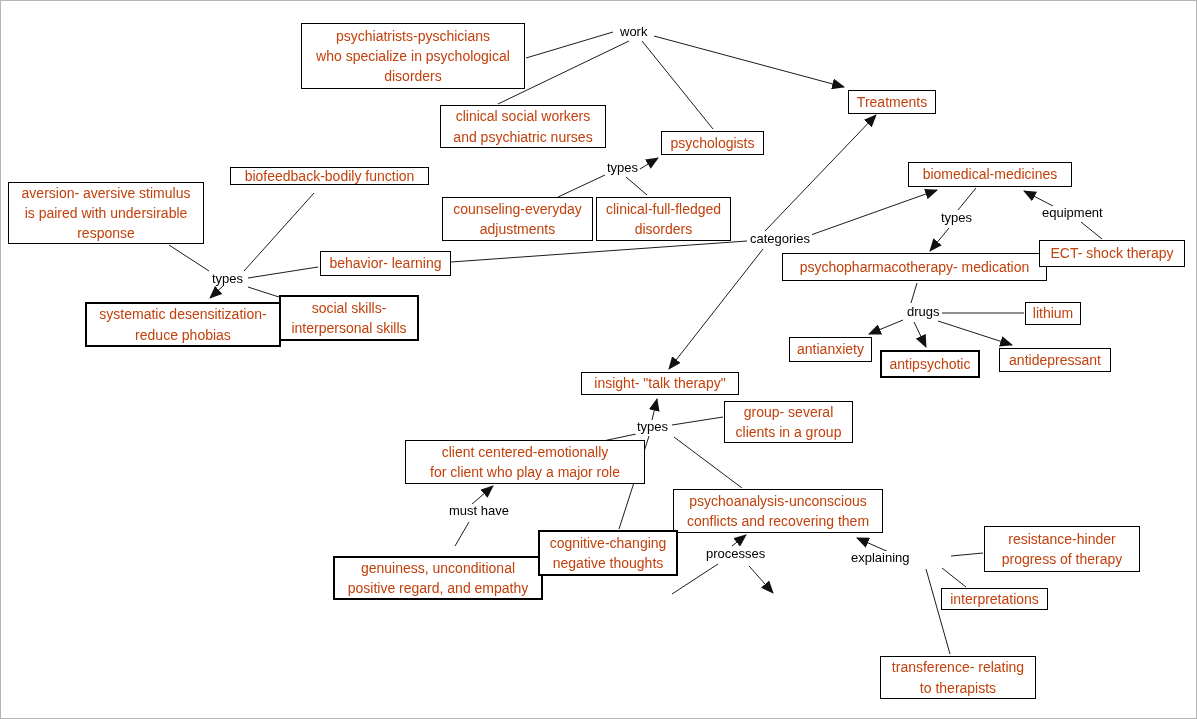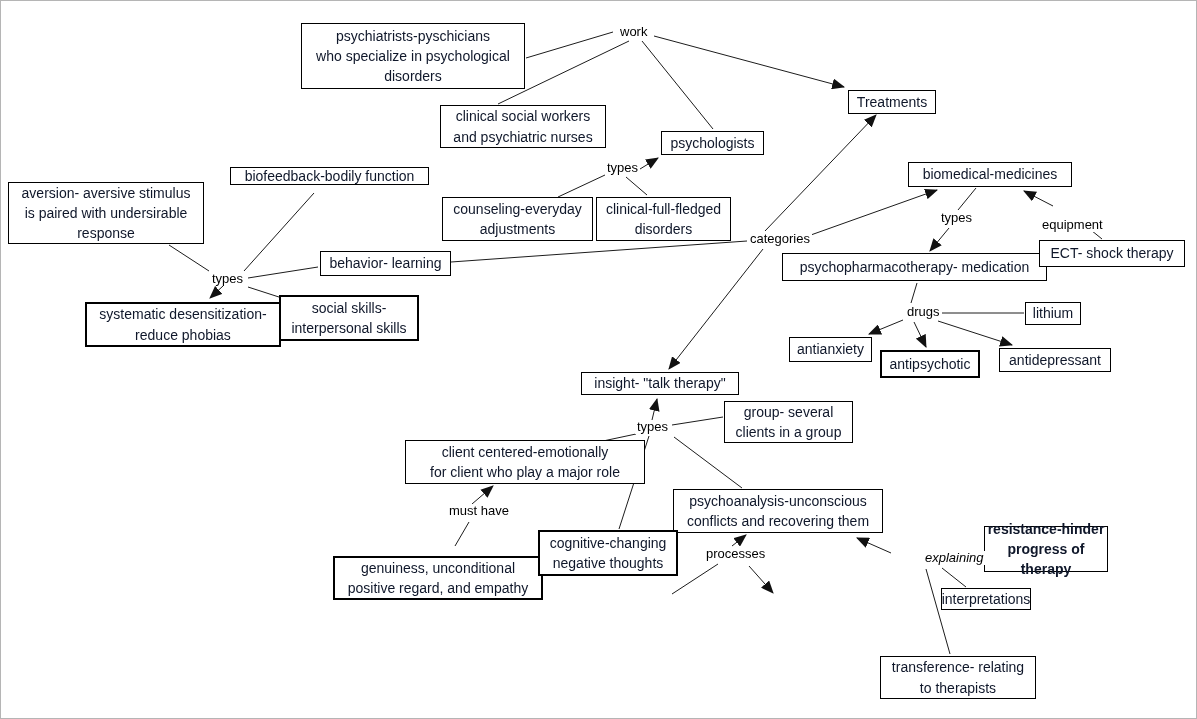--- a/index.html
+++ b/index.html
@@ -6,21 +6,21 @@
   .canvas{
     position:relative;width:1197px;height:719px;background:#fff;
     border:1px solid #b5b5b5;box-sizing:border-box;overflow:hidden;
     font-family:"Liberation Sans",sans-serif;
   }
   svg.edges{position:absolute;left:0;top:0;width:1197px;height:719px;}
   svg.edges line{stroke:#1c1c1c;stroke-width:1;}
   .node{
     position:absolute;box-sizing:border-box;border:1px solid #000;background:#fff;
     display:flex;align-items:center;justify-content:center;text-align:center;
-    white-space:pre-line;font-size:14px;line-height:1.45;color:#0f172a;padding:0 2px;
+    white-space:pre-line;font-size:14px;line-height:1.45;color:#c2410c;padding:0 2px;
   }
   .node.thick{border-width:2px;}
   .link-label{
     position:absolute;font-size:13px;line-height:1.1;color:#000;background:#fff;
     padding:0 2px;white-space:nowrap;
   }
 </style>
 </head>
 <body>
 
@@ -100,35 +100,35 @@
   <div class="node" style="left:788px;top:336px;width:83px;height:25px;">antianxiety</div>
   <div class="node thick" style="left:879px;top:349px;width:100px;height:28px;">antipsychotic</div>
   <div class="node" style="left:998px;top:347px;width:112px;height:24px;">antidepressant</div>
   <div class="node" style="left:580px;top:371px;width:158px;height:23px;">insight- "talk therapy"</div>
   <div class="node" style="left:723px;top:400px;width:129px;height:42px;">group- several
 clients in a group</div>
   <div class="node" style="left:404px;top:439px;width:240px;height:44px;">client centered-emotionally
 for client who play a major role</div>
   <div class="node" style="left:672px;top:488px;width:210px;height:44px;">psychoanalysis-unconscious
 conflicts and recovering them</div>
-  <div class="node" style="left:983px;top:525px;width:124px;height:46px;font-weight:bold;">resistance-hinder
+  <div class="node" style="left:983px;top:525px;width:156px;height:46px;">resistance-hinder
 progress of therapy</div>
   <div class="node thick" style="left:332px;top:547px;width:210px;height:44px;margin-top:8px;">genuiness, unconditional
 positive regard, and empathy</div>
   <div class="node thick" style="left:537px;top:529px;width:140px;height:46px;">cognitive-changing
 negative thoughts</div>
-  <div class="node" style="left:940px;top:587px;width:90px;height:22px;">interpretations</div>
+  <div class="node" style="left:940px;top:587px;width:107px;height:22px;">interpretations</div>
   <div class="node" style="left:879px;top:655px;width:156px;height:43px;">transference- relating
 to therapists</div>
 
   <div class="link-label" style="left:617px;top:24px;">work</div>
   <div class="link-label" style="left:604px;top:160px;">types</div>
   <div class="link-label" style="left:209px;top:271px;">types</div>
   <div class="link-label" style="left:747px;top:231px;">categories</div>
   <div class="link-label" style="left:938px;top:210px;">types</div>
-  <div class="link-label" style="left:1039px;top:205px;margin-top:12px;">equipment</div>
+  <div class="link-label" style="left:1039px;top:205px;">equipment</div>
   <div class="link-label" style="left:904px;top:304px;">drugs</div>
   <div class="link-label" style="left:634px;top:419px;">types</div>
   <div class="link-label" style="left:446px;top:503px;">must have</div>
   <div class="link-label" style="left:703px;top:546px;">processes</div>
-  <div class="link-label" style="left:922px;top:550px;font-style:italic;">explaining</div>
+  <div class="link-label" style="left:848px;top:550px;">explaining</div>
 
 </div>
 
 </body></html>

